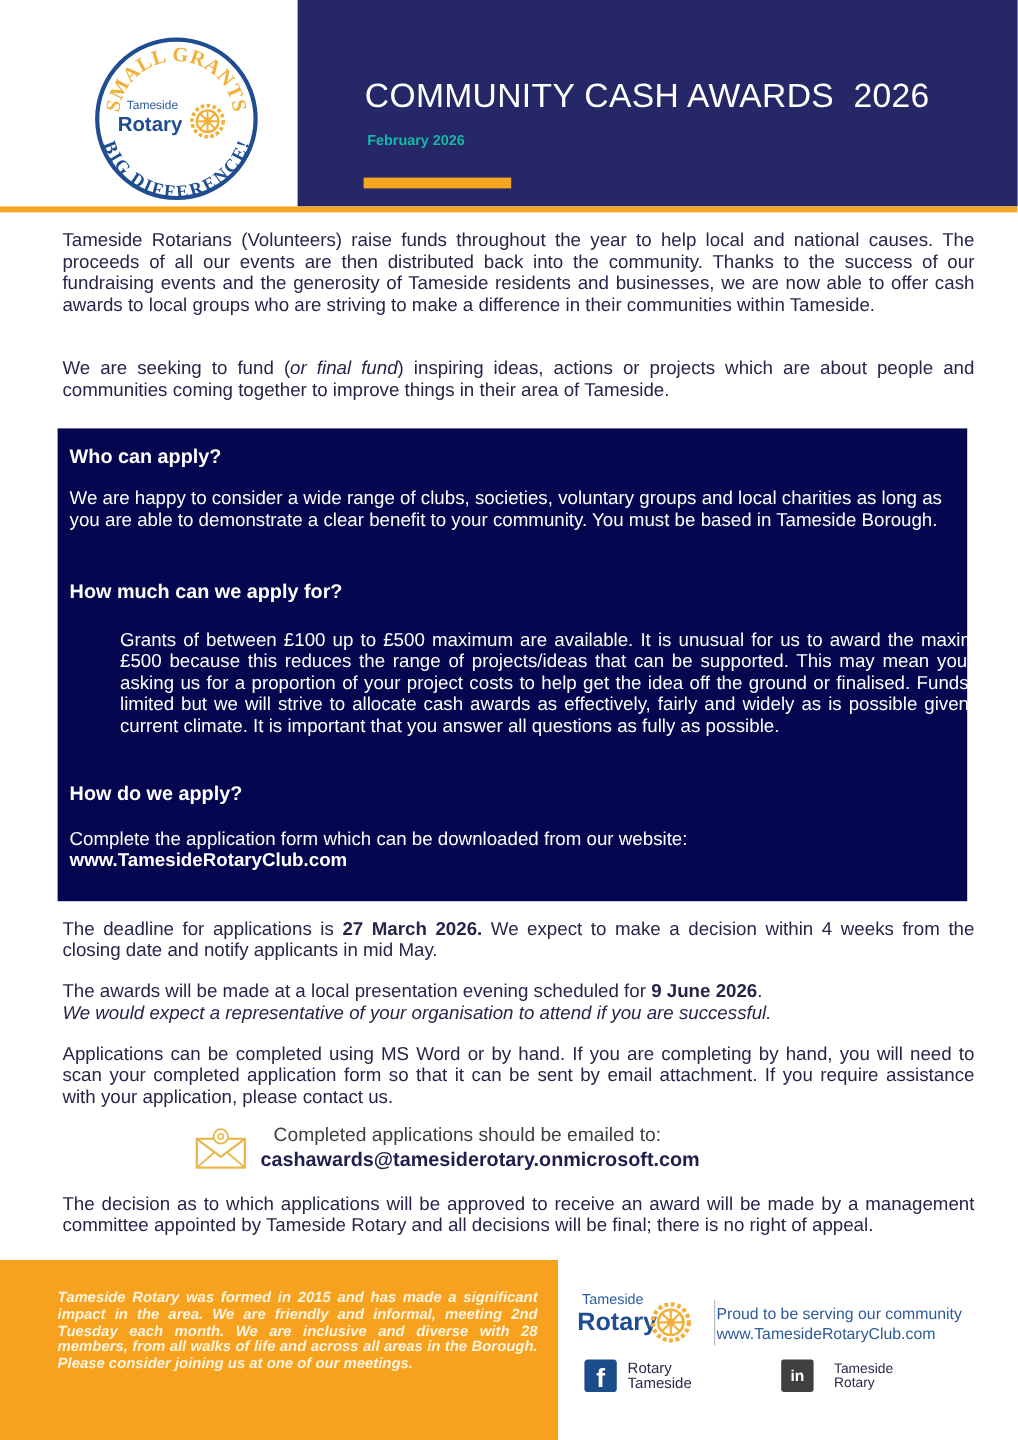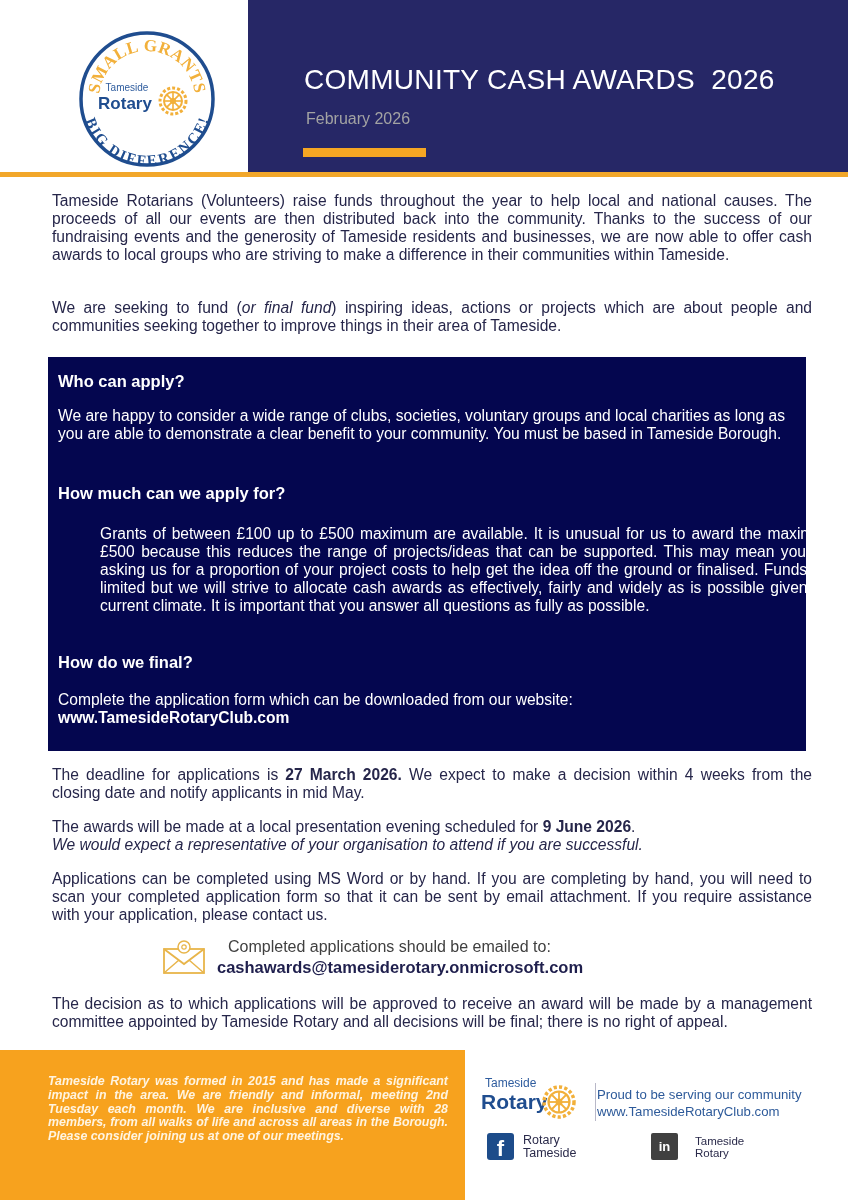--- a/index.html
+++ b/index.html
@@ -5,21 +5,21 @@
   * { box-sizing: border-box; margin: 0; padding: 0; }
   html, body { width: 848px; height: 1200px; background: #ffffff; overflow: hidden; }
   body { font-family: "DejaVu Sans", sans-serif; color: #2a2a4a; position: relative; }
 
   
   .header { position: absolute; left: 0; top: 0; width: 848px; height: 176px; }
   .logo-area { position: absolute; left: 0; top: 0; width: 248px; height: 172px; background: #fff; }
   .banner { position: absolute; left: 248px; top: 0; width: 712px; height: 172px; background: #262766; }
   .header-rule { position: absolute; left: 0; top: 172px; width: 848px; height: 5px; background: #f2a72a; }
   .title { position: absolute; left: 56px; top: 64px; font-family: "Liberation Sans", sans-serif; font-size: 28px; color: #fff; letter-spacing: 0.3px; white-space: pre; }
-  .subtitle { position: absolute; left: 58px; top: 110px; font-family: "Liberation Sans", sans-serif; font-size: 16px; color: #a3a3a3; }
+  .subtitle { position: absolute; left: 58px; top: 110px; font-family: "Liberation Sans", sans-serif; font-size: 12px; color: #14b8a6; font-weight: bold; }
   .accent-bar { position: absolute; left: 55px; top: 148px; width: 123px; height: 9px; background: #f5a623; }
 
   .badge { position: absolute; left: 77px; top: 29px; width: 140px; height: 140px; }
 
   
   .para { position: absolute; left: 52px; width: 760px; font-family: "Liberation Sans", sans-serif; font-size: 15.6px; line-height: 18px; color: #26264a; text-align: justify; }
   .p1 { top: 192px; }
   .p2 { top: 299px; }
 
   
@@ -102,28 +102,28 @@
   </div>
   <div class="banner">
     <div class="title">COMMUNITY CASH AWARDS  2026</div>
     <div class="subtitle">February 2026</div>
     <div class="accent-bar"></div>
   </div>
   <div class="header-rule"></div>
 </div>
 
 <p class="para p1">Tameside Rotarians (Volunteers) raise funds throughout the year to help local and national causes.  The proceeds of all our events are then distributed back into the community.     Thanks to the success of our fundraising events and the generosity of Tameside residents and businesses, we are now able to offer cash awards to local groups who are striving to make a difference in their communities within Tameside.</p>
-<p class="para p2"><span>We are seeking to fund (</span><i>or final fund</i><span>) inspiring ideas, actions or projects which are about people and communities seeking together to improve things in their area of Tameside.</span></p>
+<p class="para p2"><span>We are seeking to fund (</span><i>or final fund</i><span>) inspiring ideas, actions or projects which are about people and communities coming together to improve things in their area of Tameside.</span></p>
 
 <div class="info-box">
   <h2 class="h-who">Who can apply?</h2>
   <p class="txt t-who">We are happy to consider a wide range of clubs, societies, voluntary groups and local charities as long as you are able to demonstrate a clear benefit to your community. You must be based in Tameside Borough.</p>
   <h2 class="h-much">How much can we apply for?</h2>
   <p class="txt t-much">Grants of between £100 up to £500 maximum  are available.   It is unusual for us to award the maximum £500 because this reduces the range of projects/ideas that can be supported.  This may mean you are asking us for a proportion of your project costs to help get the idea off the ground or finalised.   Funds are limited but we will  strive to allocate cash awards as effectively, fairly and widely as is possible given the current climate. It is important that you answer all questions as fully as possible.</p>
-  <h2 class="h-how">How do we final?</h2>
+  <h2 class="h-how">How do we apply?</h2>
   <div class="txt t-how">
     <div>Complete the application form which can be downloaded from our website:</div>
     <b>www.TamesideRotaryClub.com</b>
   </div>
 </div>
 
 <p class="para p3"><span>The deadline for applications is </span><b>27 March  2026.</b><span>  We expect to make a decision within 4 weeks from the closing date and notify applicants in mid May.</span></p>
 
 <p class="para p4"><span>The awards will be made at a local presentation evening scheduled for </span><b>9 June 2026</b><span>.</span><br><i>We would expect a representative of your organisation to attend if you are successful.</i></p>
 

